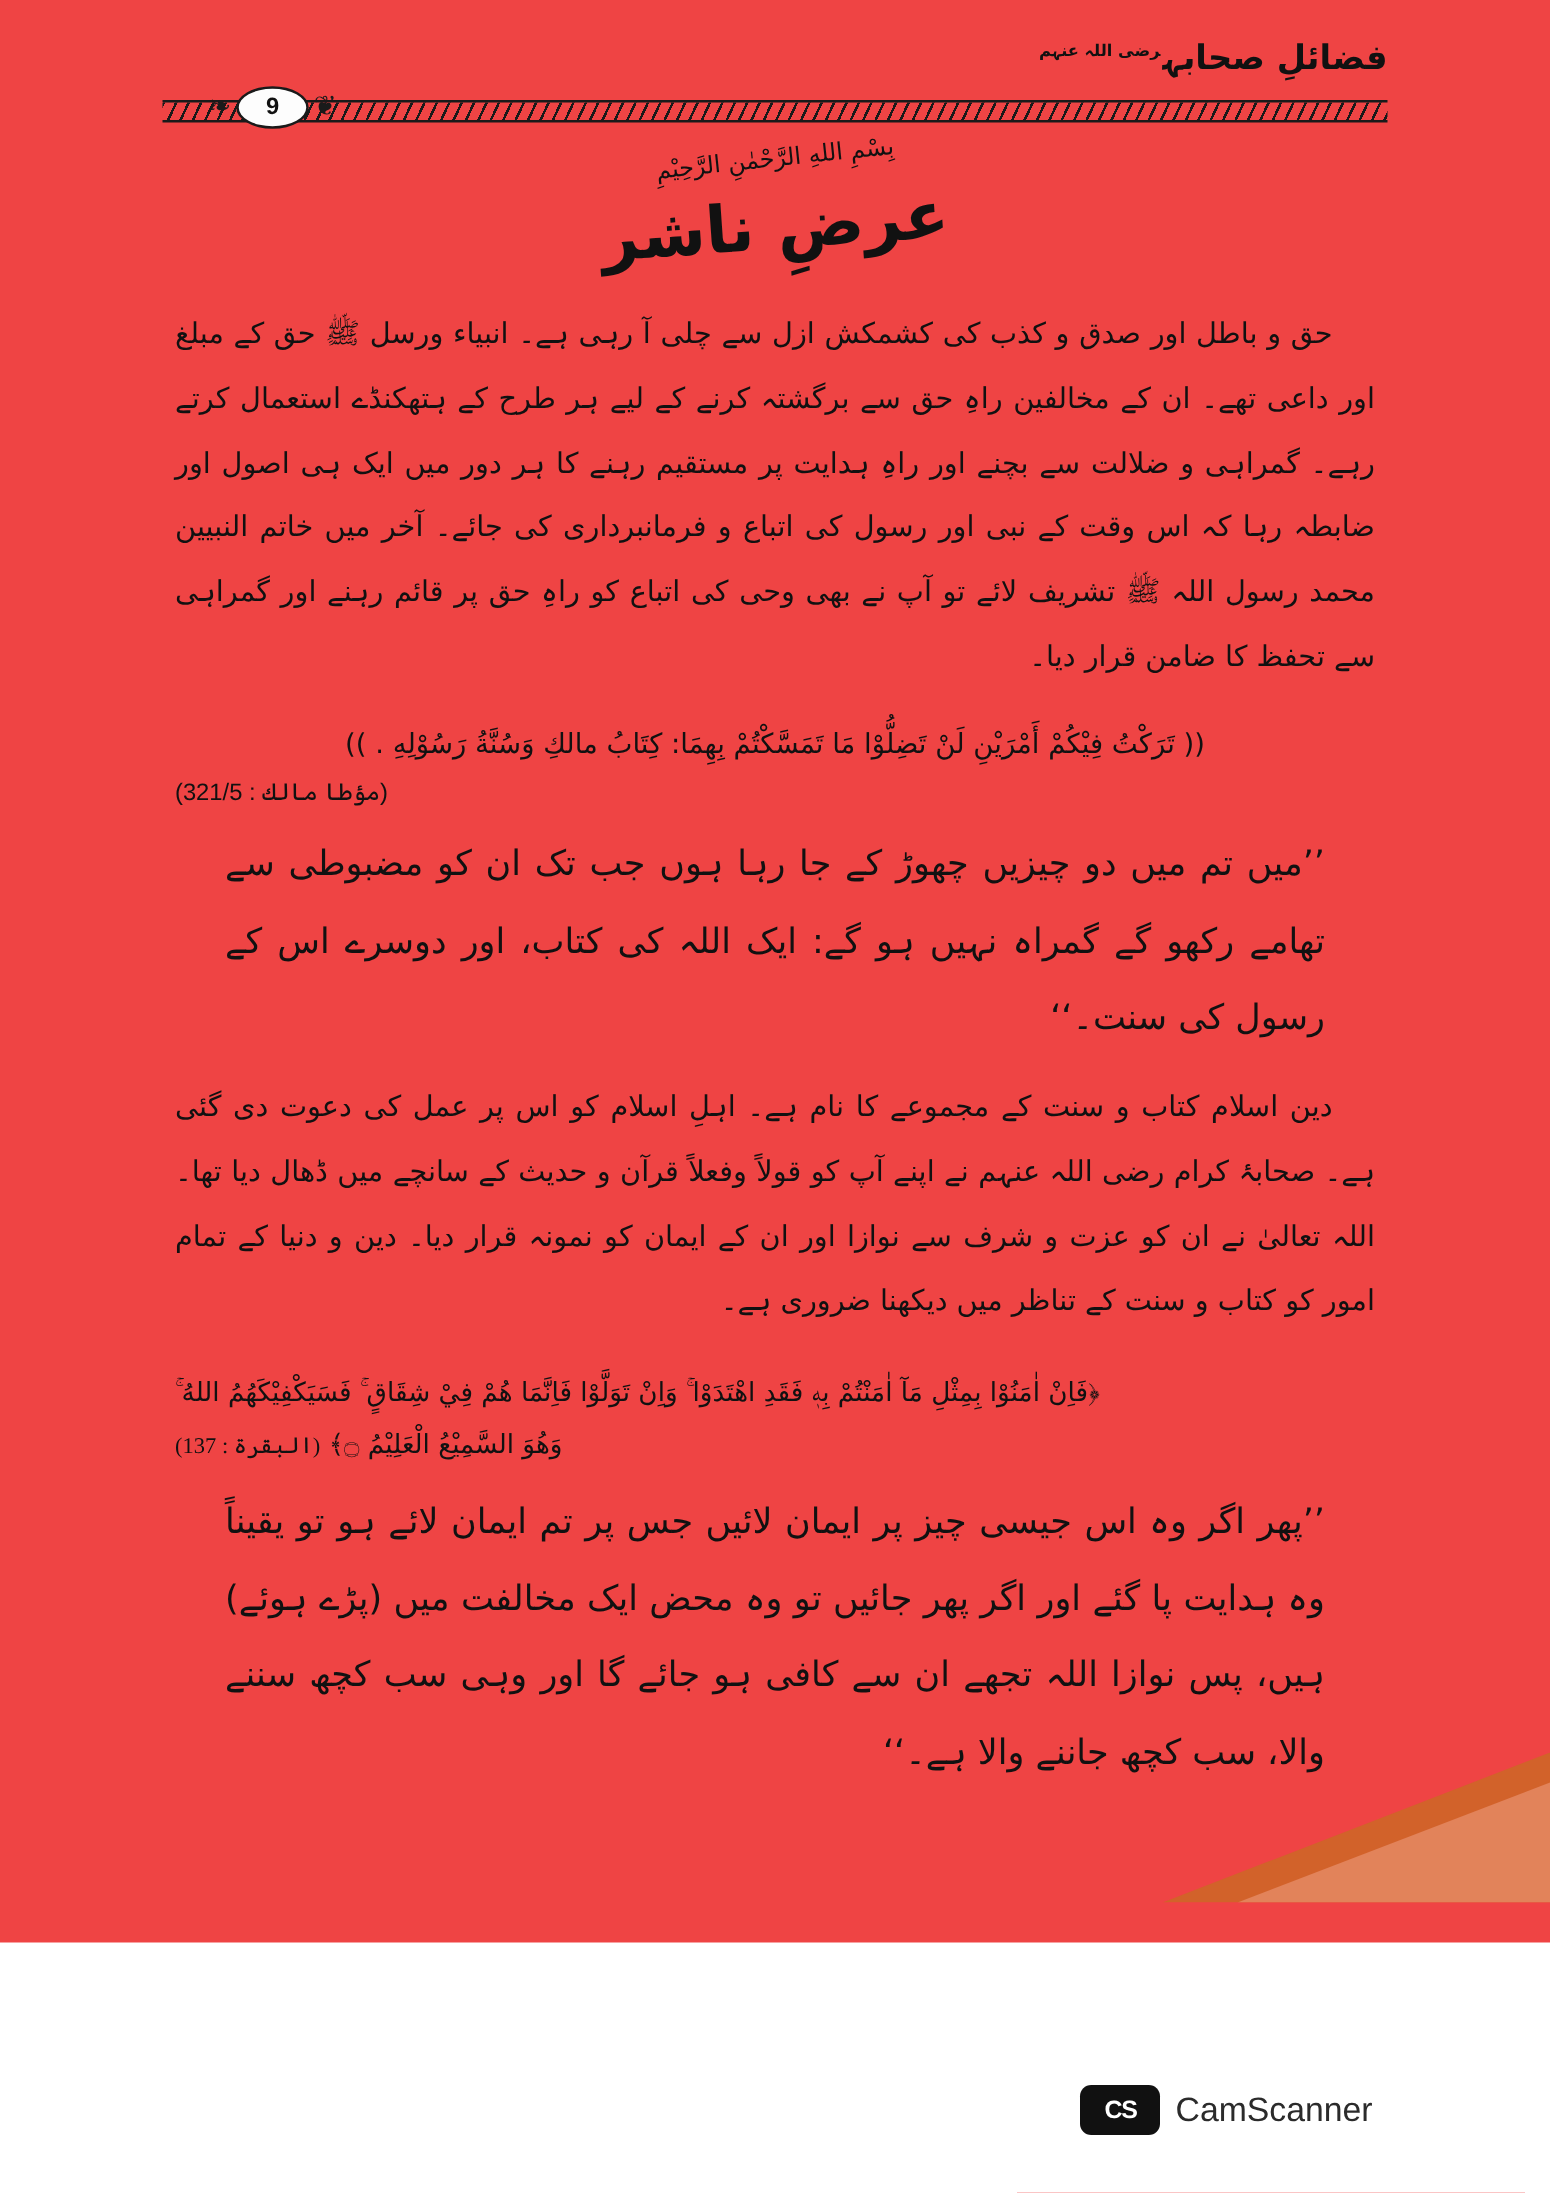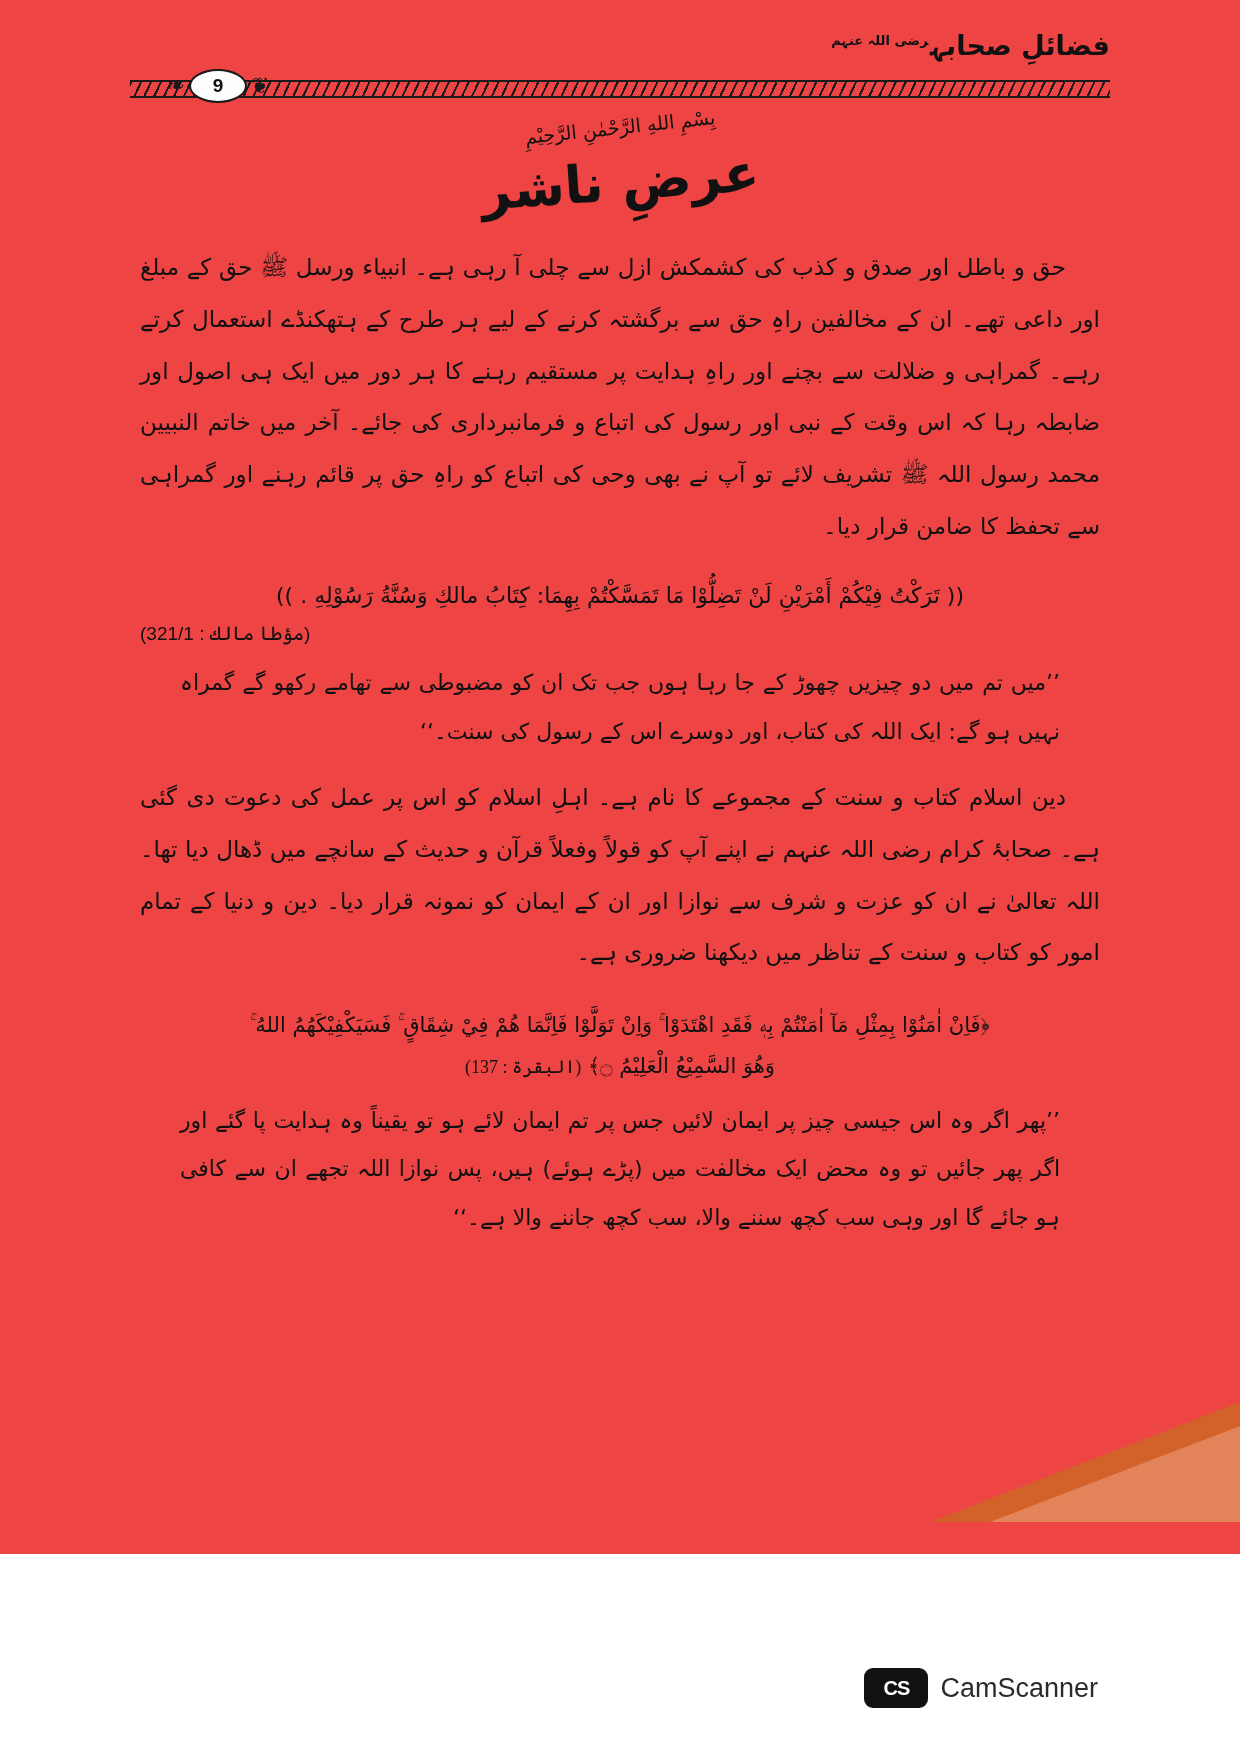--- a/index.html
+++ b/index.html
@@ -157,31 +157,31 @@
 
   .reference {
     font-size: 19px;
     text-align: left;
     margin: 4px 0 14px 0;
     direction: rtl;
     font-family: "Liberation Sans", sans-serif;
   }
 
   .translation {
-    font-size: 22px;
+    font-size: 28px;
     line-height: 2.2;
     margin: 10px 40px 16px 40px;
     text-align: justify;
     direction: rtl;
   }
 
   .quran-verse {
     font-size: 21px;
     line-height: 1.95;
-    text-align: center;
+    text-align: left;
     margin: 26px 0 2px 0;
     direction: rtl;
   }
   .quran-verse .verse-line2 {
     display: block;
   }
   .verse-ref {
     font-size: 18px;
     font-family: Liberation Serif, serif;
     direction: rtl;
@@ -277,21 +277,21 @@
 
     <div class="chapter-title">عرضِ ناشر</div>
 
     <div class="arabic-khutba">
     </div>
 
     <p class="urdu indent">حق و باطل اور صدق و کذب کی کشمکش ازل سے چلی آ رہی ہے۔ انبیاء ورسل ﷺ حق کے مبلغ اور داعی تھے۔ ان کے مخالفین راہِ حق سے برگشتہ کرنے کے لیے ہر طرح کے ہتھکنڈے استعمال کرتے رہے۔ گمراہی و ضلالت سے بچنے اور راہِ ہدایت پر مستقیم رہنے کا ہر دور میں ایک ہی اصول اور ضابطہ رہا کہ اس وقت کے نبی اور رسول کی اتباع و فرمانبرداری کی جائے۔ آخر میں خاتم النبیین محمد رسول اللہ ﷺ تشریف لائے تو آپ نے بھی وحی کی اتباع کو راہِ حق پر قائم رہنے اور گمراہی سے تحفظ کا ضامن قرار دیا۔</p>
 
     <div class="hadith-arabic">(( تَرَکْتُ فِيْكُمْ أَمْرَيْنِ لَنْ تَضِلُّوْا مَا تَمَسَّكْتُمْ بِهِمَا: كِتَابُ مالكِ وَسُنَّةُ رَسُوْلِهِ . ))</div>
 
-    <div class="reference">(مؤطا مالك : 321/1)</div>
+    <div class="reference">(مؤطا مالك : 321/5)</div>
 
     <div class="translation">’’میں تم میں دو چیزیں چھوڑ کے جا رہا ہوں جب تک ان کو مضبوطی سے تھامے رکھو گے گمراہ نہیں ہو گے: ایک اللہ کی کتاب، اور دوسرے اس کے رسول کی سنت۔‘‘</div>
 
     <p class="urdu indent">دین اسلام کتاب و سنت کے مجموعے کا نام ہے۔ اہلِ اسلام کو اس پر عمل کی دعوت دی گئی ہے۔ صحابۂ کرام رضی اللہ عنہم نے اپنے آپ کو قولاً وفعلاً قرآن و حدیث کے سانچے میں ڈھال دیا تھا۔ اللہ تعالیٰ نے ان کو عزت و شرف سے نوازا اور ان کے ایمان کو نمونہ قرار دیا۔ دین و دنیا کے تمام امور کو کتاب و سنت کے تناظر میں دیکھنا ضروری ہے۔</p>
 
     <div class="quran-verse">
       <span>﴿فَاِنْ اٰمَنُوْا بِمِثْلِ مَآ اٰمَنْتُمْ بِهٖ فَقَدِ اهْتَدَوْا ۚ وَاِنْ تَوَلَّوْا فَاِنَّمَا هُمْ فِيْ شِقَاقٍ ۚ فَسَيَكْفِيْكَهُمُ اللهُ ۚ</span>
       <span class="verse-line2">
         <span>وَهُوَ السَّمِيْعُ الْعَلِيْمُ ۝﴾</span>
         <span class="verse-ref">(البقرة : 137)</span>

